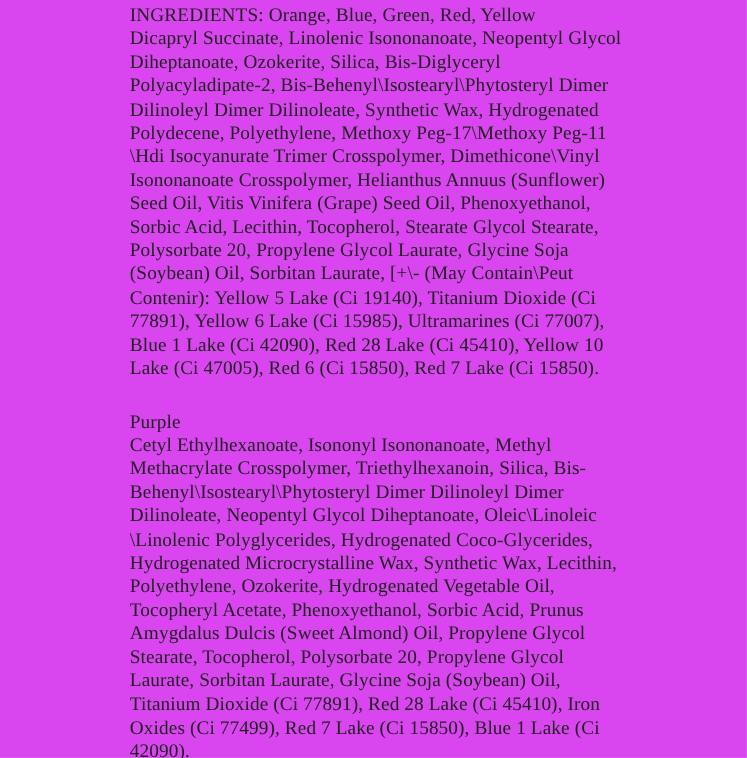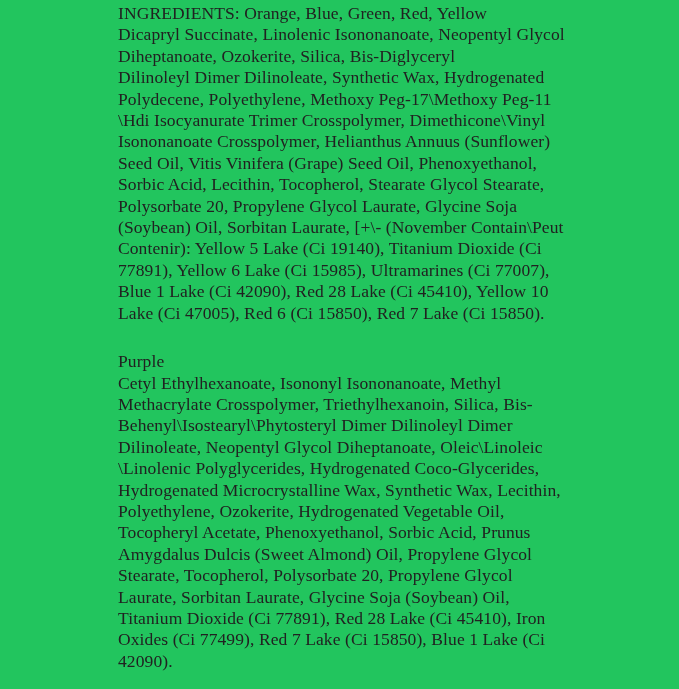--- a/index.html
+++ b/index.html
@@ -4,21 +4,21 @@
 <style>
   html, body {
     margin: 0;
     padding: 0;
     background: #ffffff;
   }
   .page {
     position: relative;
     width: 679px;
     height: 689px;
-    background: #22c55e;
+    background: #d946ef;
     overflow: hidden;
   }
   .text-block {
     position: absolute;
     left: 118px;
     top: 3px;
     width: 455px;
     font-family: "Liberation Serif", "DejaVu Serif", serif;
     font-size: 17.5px;
     line-height: 21.4px;
@@ -37,28 +37,29 @@
 </style>
 </head>
 <body>
 
 <div class="page">
   <div class="text-block">
       <div class="paragraph">
         <div class="line">INGREDIENTS: Orange, Blue, Green, Red, Yellow</div>
         <div class="line">Dicapryl Succinate, Linolenic Isononanoate, Neopentyl Glycol</div>
         <div class="line">Diheptanoate, Ozokerite, Silica, Bis-Diglyceryl</div>
+        <div class="line">Polyacyladipate-2, Bis-Behenyl\Isostearyl\Phytosteryl Dimer</div>
         <div class="line">Dilinoleyl Dimer Dilinoleate, Synthetic Wax, Hydrogenated</div>
         <div class="line">Polydecene, Polyethylene, Methoxy Peg-17\Methoxy Peg-11</div>
         <div class="line">\Hdi Isocyanurate Trimer Crosspolymer, Dimethicone\Vinyl</div>
         <div class="line">Isononanoate Crosspolymer, Helianthus Annuus (Sunflower)</div>
         <div class="line">Seed Oil, Vitis Vinifera (Grape) Seed Oil, Phenoxyethanol,</div>
         <div class="line">Sorbic Acid, Lecithin, Tocopherol, Stearate Glycol Stearate,</div>
         <div class="line">Polysorbate 20, Propylene Glycol Laurate, Glycine Soja</div>
-        <div class="line">(Soybean) Oil, Sorbitan Laurate, [+\- (November Contain\Peut</div>
+        <div class="line">(Soybean) Oil, Sorbitan Laurate, [+\- (May Contain\Peut</div>
         <div class="line">Contenir): Yellow 5 Lake (Ci 19140), Titanium Dioxide (Ci</div>
         <div class="line">77891), Yellow 6 Lake (Ci 15985), Ultramarines (Ci 77007),</div>
         <div class="line">Blue 1 Lake (Ci 42090), Red 28 Lake (Ci 45410), Yellow 10</div>
         <div class="line">Lake (Ci 47005), Red 6 (Ci 15850), Red 7 Lake (Ci 15850).</div>
       </div>
       <div class="paragraph">
         <div class="line">Purple</div>
         <div class="line">Cetyl Ethylhexanoate, Isononyl Isononanoate, Methyl</div>
         <div class="line">Methacrylate Crosspolymer, Triethylhexanoin, Silica, Bis-</div>
         <div class="line">Behenyl\Isostearyl\Phytosteryl Dimer Dilinoleyl Dimer</div>

